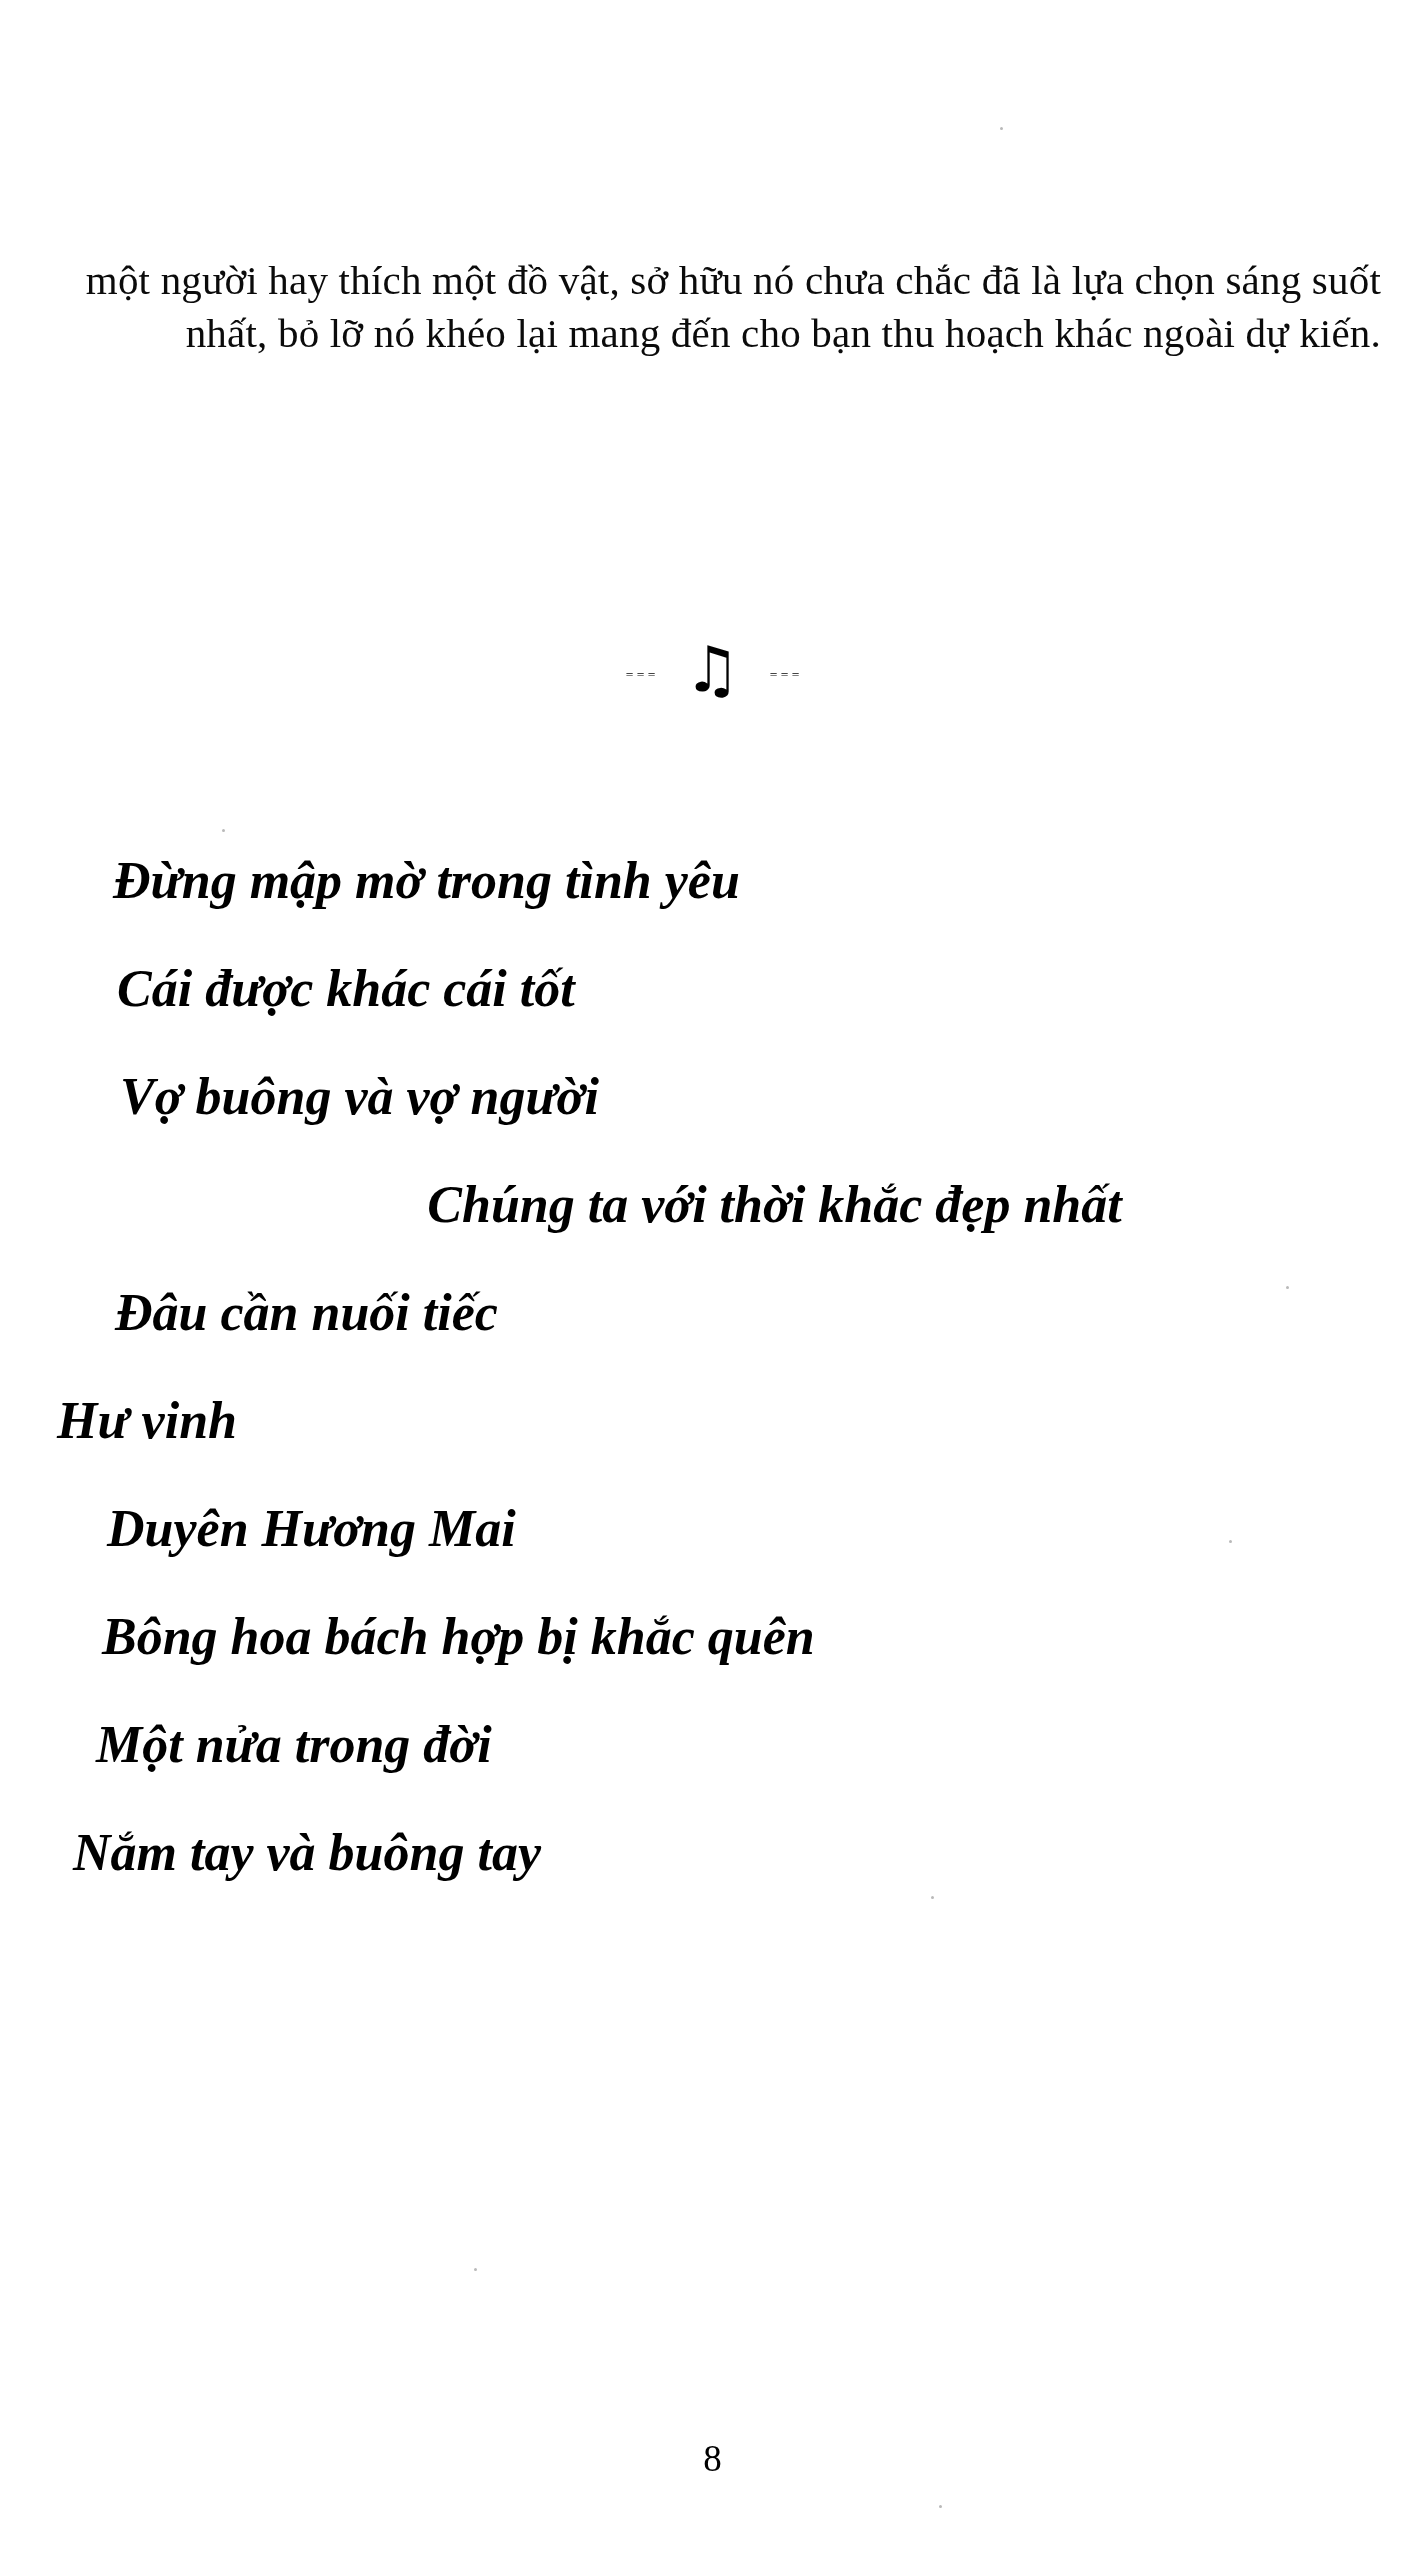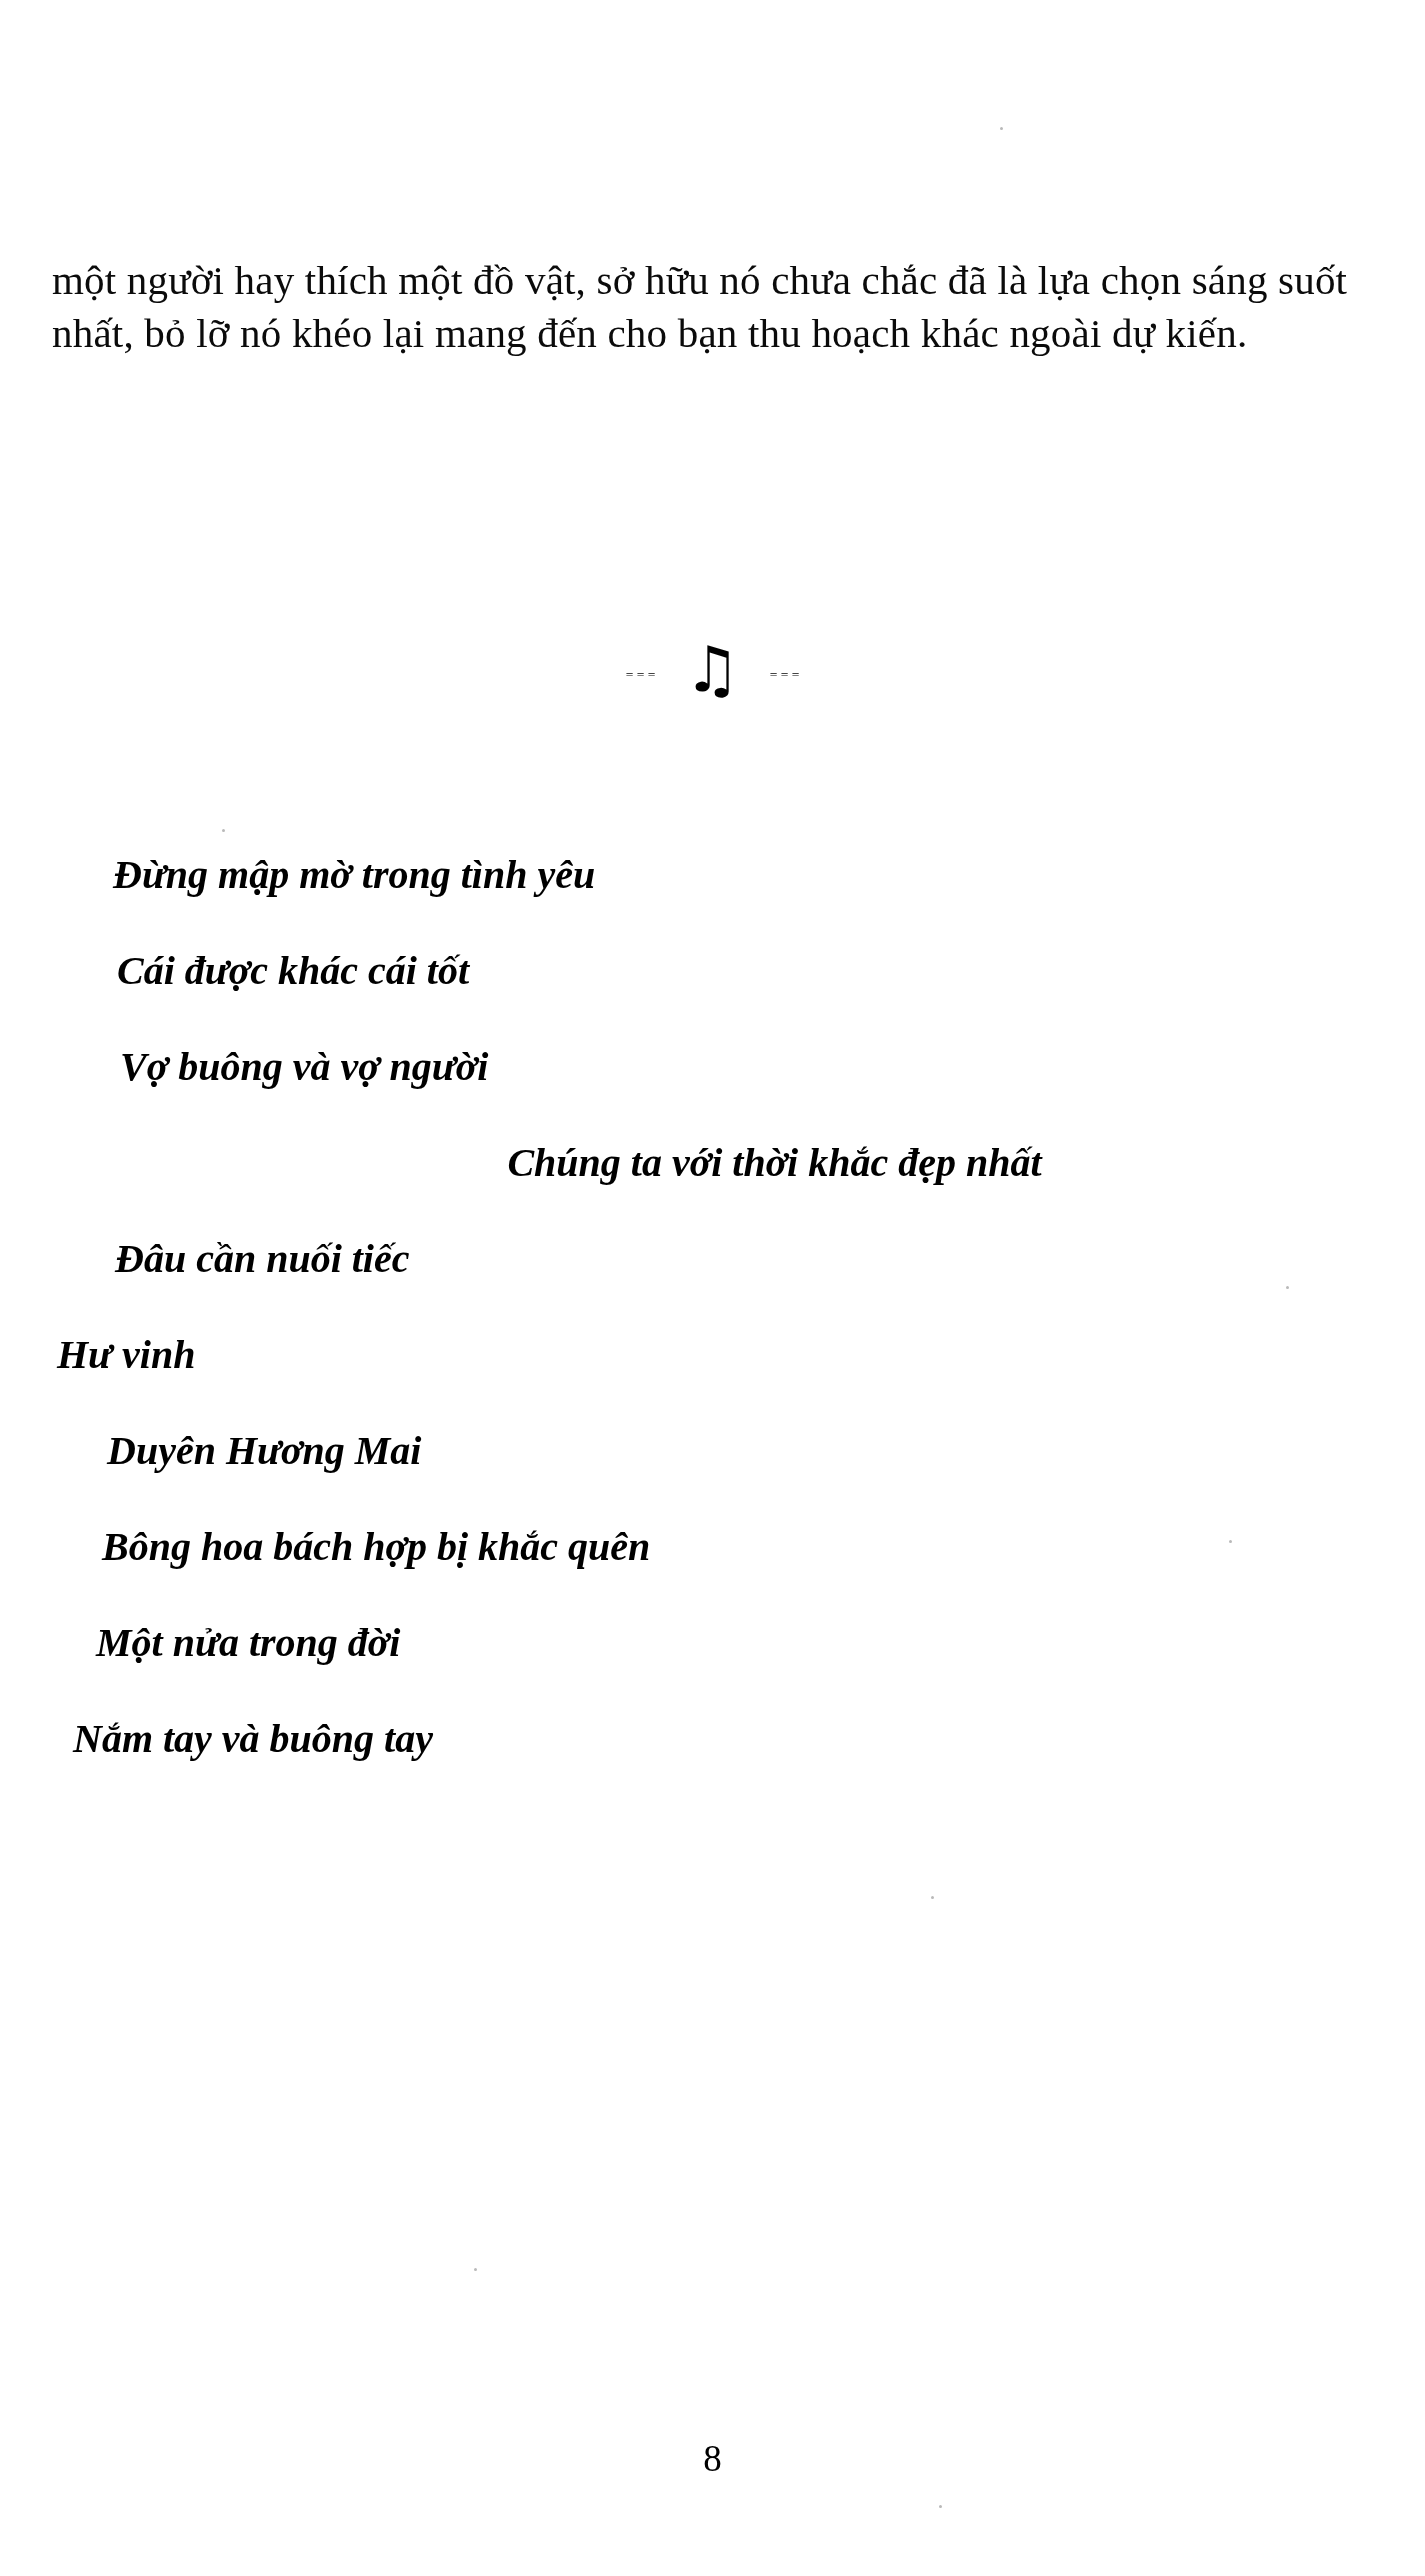--- a/index.html
+++ b/index.html
@@ -23,21 +23,21 @@
     left: 52px;
     top: 254px;
     width: 1329px;
     font-size: 41px;
     line-height: 1.30;
     color: #0b0b0b;
     letter-spacing: 0.2px;
   }
   .body-text p {
     margin: 0;
-    text-align: left;
+    text-align: right;
   }
 
   
   .ornament {
     position: absolute;
     left: 0;
     top: 643px;
     width: 1425px;
     display: flex;
     align-items: center;
@@ -60,21 +60,21 @@
   
   .toc {
     position: absolute;
     left: 0;
     top: 855px;
     width: 1425px;
   }
   .toc-item {
     font-style: italic;
     font-weight: bold;
-    font-size: 40px;
+    font-size: 52px;
     line-height: 1;
     color: #000;
     margin: 0 0 56px 0;
     white-space: nowrap;
   }
 
   
   .page-number {
     position: absolute;
     left: 0;

